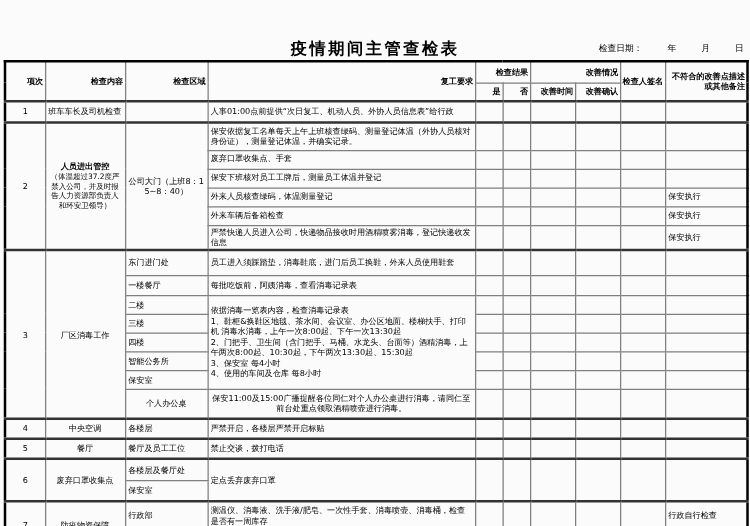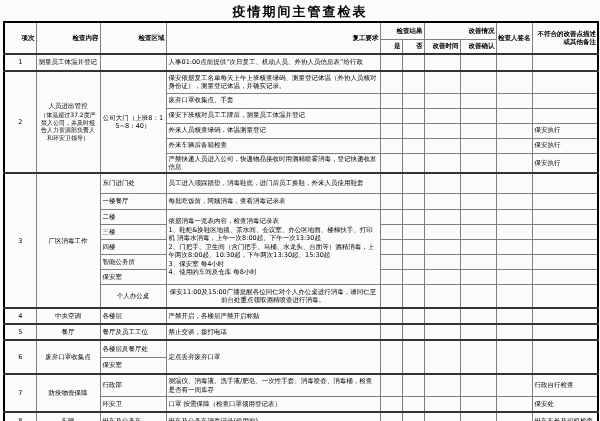--- a/index.html
+++ b/index.html
@@ -2,53 +2,54 @@
 <html><head>
 <meta charset="utf-8">
 <style>
   html,body{margin:0;padding:0;}
   body{
     width:600px;height:421px;overflow:hidden;
     background:#fbfbfb;color:#000;
     font-family:"DejaVu Sans","Liberation Sans",sans-serif;
   }
   .page{padding:2px 3px;}
-  .titlebar{position:relative;height:19px;}
+  .titlebar{position:relative;height:19px;margin-top:27px;}
   .title{
     position:absolute;left:0;right:0;top:1px;
     text-align:center;font-size:13px;font-weight:bold;letter-spacing:2px;
   }
   .datebox{position:absolute;right:2px;top:5px;font-size:7px;white-space:nowrap;}
   .datebox .dsep{display:inline-block;width:20px;}
   table{
     border-collapse:collapse;table-layout:fixed;width:594px;
     border:2px solid #000;
   }
   td,th{
     border:1px solid #7f7f7f;
     font-size:6.5px;line-height:1.3;
     padding:1px 2px;vertical-align:middle;overflow:hidden;
     word-break:break-all;
   }
   th{font-weight:bold;text-align:right;padding:1px 1px;}
   .c{text-align:center;}
-  .bold{font-weight:normal;}
+  .bold{font-weight:bold;}
   .note{font-size:6px;}
   .preline{white-space:pre-line;}
   tr.sec td{border-top:2px solid #333;}
   tr.h15{height:15px;} tr.h16{height:16px;} tr.h17{height:17px;}
   tr.h20{height:20px;} tr.h22{height:22px;} tr.h24{height:24px;text-align:center;}
 </style>
 </head>
 <body>
 
 <div class="page">
 
   <div class="titlebar">
     <div class="title">疫情期间主管查检表</div>
+    <div class="datebox"><span>检查日期：</span><span class="dsep"></span><span>年</span><span class="dsep"></span><span>月</span><span class="dsep"></span><span>日</span></div>
   </div>
 
   <table>
     <colgroup>
       <col style="width:32px">
         <col style="width:64px">
         <col style="width:66px">
         <col style="width:214px">
       <col style="width:22px">
         <col style="width:22px">
@@ -71,21 +72,21 @@
     </tr>
     <tr class="h15">
       <th>是</th>
       <th>否</th>
       <th>改善时间</th>
       <th>改善确认</th>
     </tr>
 
     <tr class="h17 sec">
       <td class="c">1</td>
-      <td>测量员工体温并登记</td>
+      <td>班车车长及司机检查</td>
       <td></td>
       <td>人事01:00点前提供“次日复工、机动人员、外协人员信息表”给行政</td>
       <td></td>
       <td></td>
       <td></td>
       <td></td>
       <td></td>
       <td></td>
     </tr>
 

